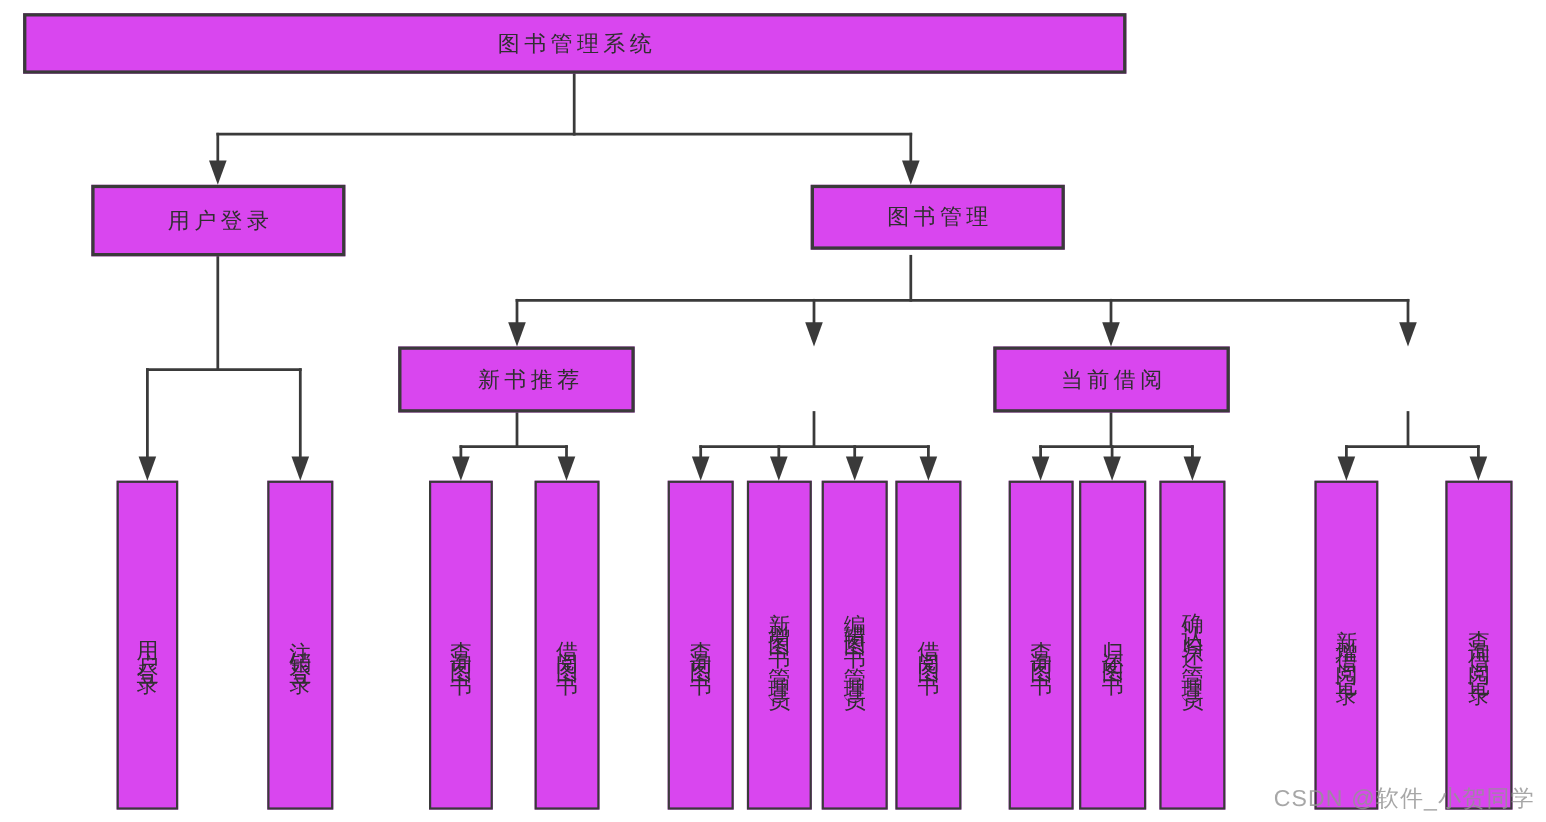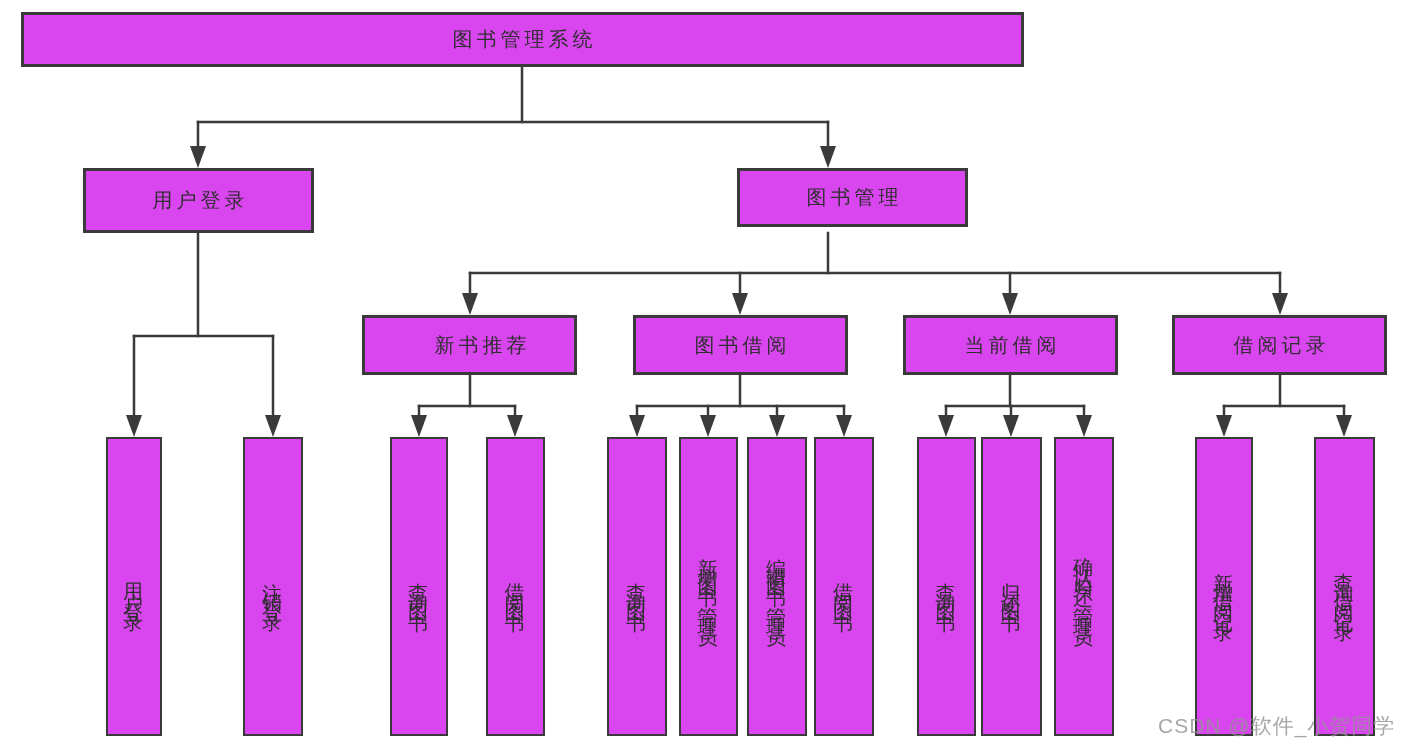--- a/index.html
+++ b/index.html
@@ -132,23 +132,21 @@
       <polygon points="1336,415 1352,415 1344,437" stroke="none"></polygon>
     </g>
   </svg>
 
   <div class="node hbox" style="left:21px; top:12px; width:1003px; height:55px;">图书管理系统</div>
 
   <div class="node hbox" style="left:83px; top:168px; width:231px; height:65px;">用户登录</div>
   <div class="node hbox" style="left:713px; top:168px; width:231px; height:59px;margin-left:24px;">图书管理</div>
 
   <div class="node hbox" style="left:362px; top:315px; width:215px; height:60px;padding-left:22px;">新书推荐</div>
-  <div class="node hbox" style="left:633px; top:315px; width:215px; height:60px;">图书借阅</div>
   <div class="node hbox" style="left:903px; top:315px; width:215px; height:60px;">当前借阅</div>
-  <div class="node hbox" style="left:1172px; top:315px; width:215px; height:60px;">借阅记录</div>
 
   <div class="node vbox" style="left:106px; top:437px; width:56px; height:299px;">用户登录</div>
   <div class="node vbox" style="left:243px; top:437px; width:60px; height:299px;">注销登录</div>
 
   <div class="node vbox" style="left:390px; top:437px; width:58px; height:299px;">查询图书</div>
   <div class="node vbox" style="left:486px; top:437px; width:59px; height:299px;">借阅图书</div>
 
   <div class="node vbox" style="left:607px; top:437px; width:60px; height:299px;">查询图书</div>
   <div class="node vbox" style="left:679px; top:437px; width:59px; height:299px;">新增图书（管理员）</div>
   <div class="node vbox" style="left:747px; top:437px; width:60px; height:299px;">编辑图书（管理员）</div>

